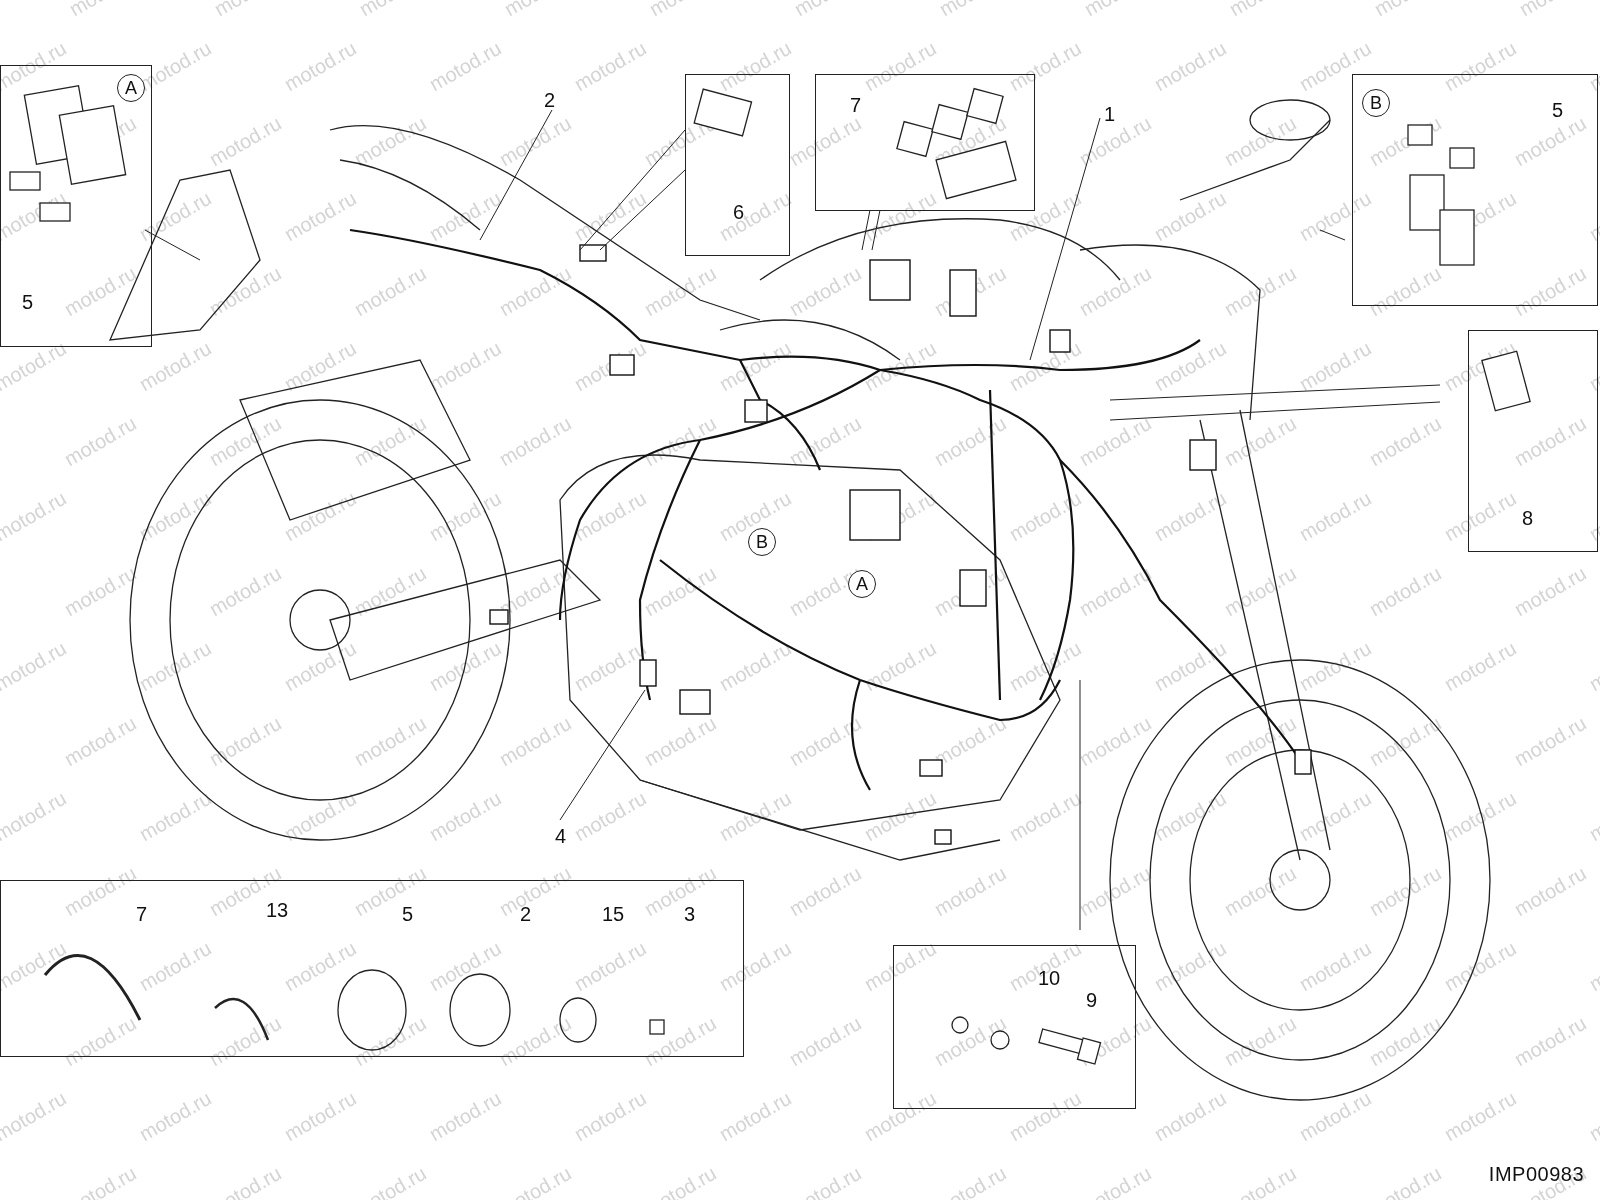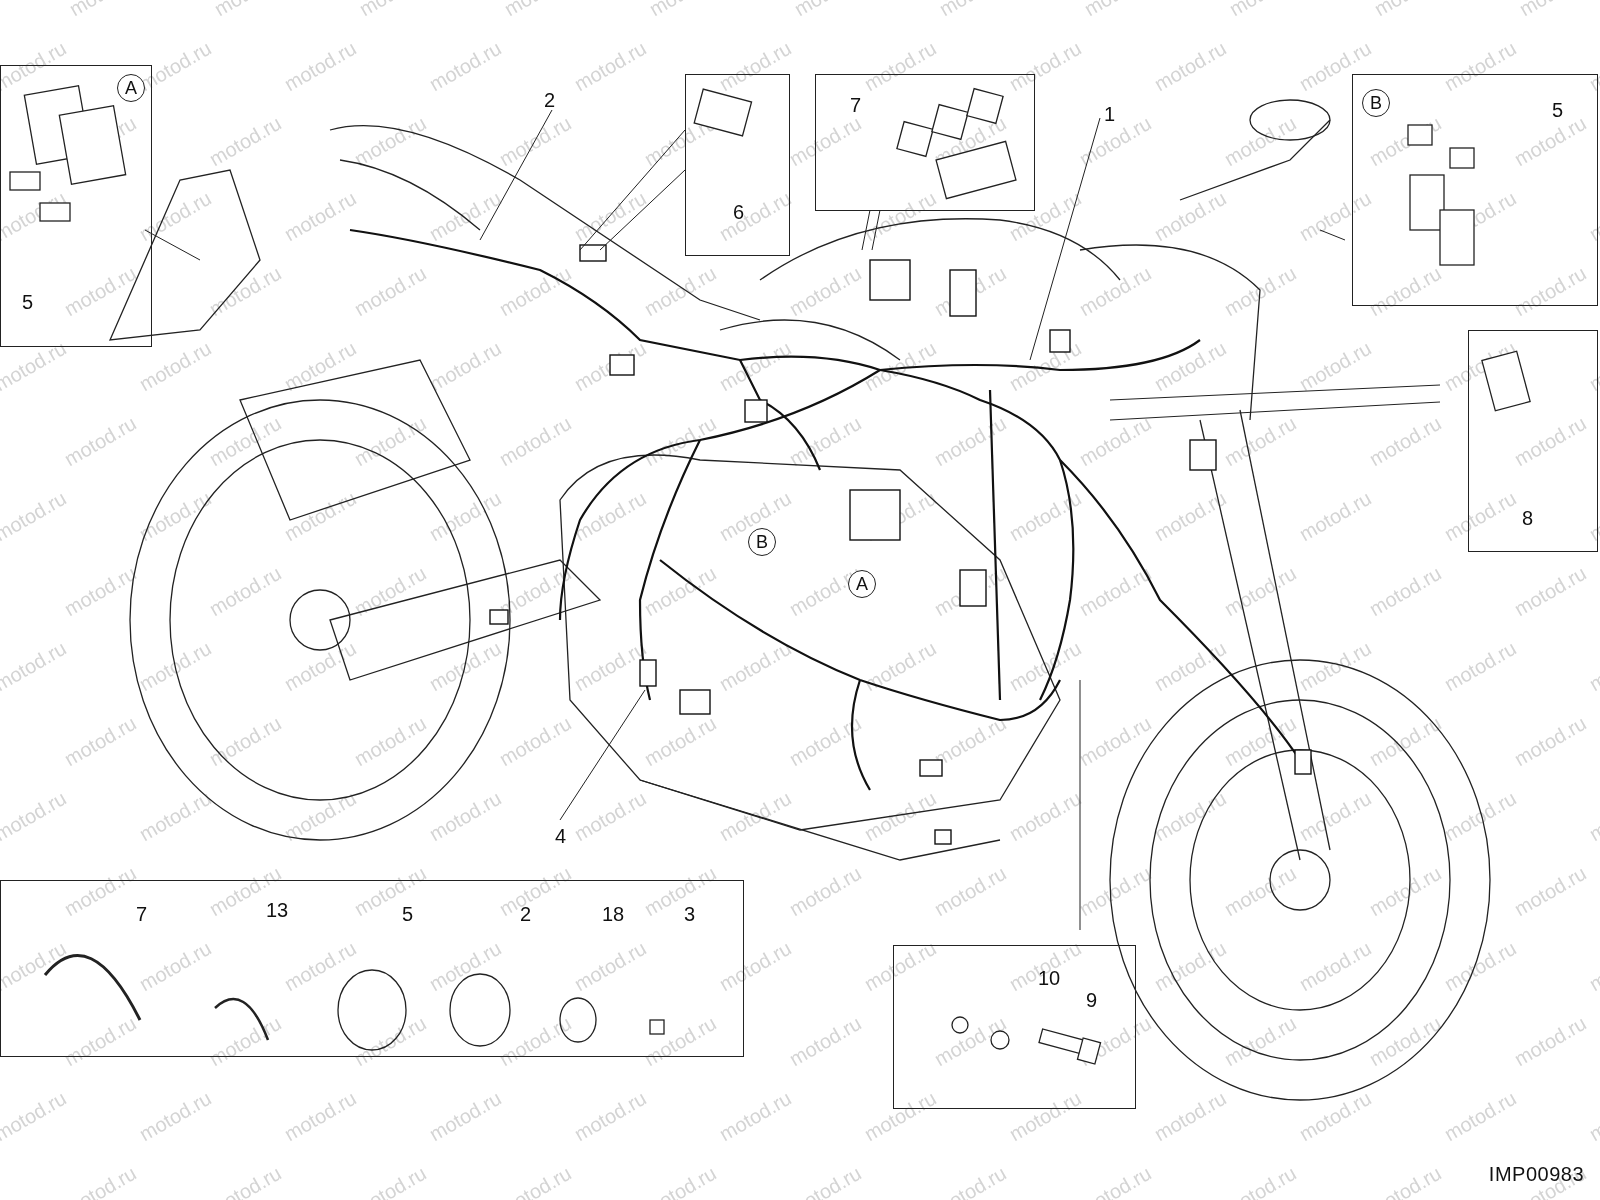--- a/index.html
+++ b/index.html
@@ -359,16 +359,16 @@
 <div class="label" style="left:544px;top:90px;">2</div>
 <div class="label" style="left:555px;top:826px;">4</div>
 
 <div class="label" style="left:1038px;top:968px;">10</div>
 <div class="label" style="left:1086px;top:990px;">9</div>
 
 <div class="label" style="left:136px;top:904px;">7</div>
 <div class="label" style="left:266px;top:900px;">13</div>
 <div class="label" style="left:402px;top:904px;">5</div>
 <div class="label" style="left:520px;top:904px;">2</div>
-<div class="label" style="left:602px;top:904px;">18</div>
+<div class="label" style="left:602px;top:904px;">15</div>
 <div class="label" style="left:684px;top:904px;">3</div>
 
 <div class="code">IMP00983</div>
 
 </body></html>

